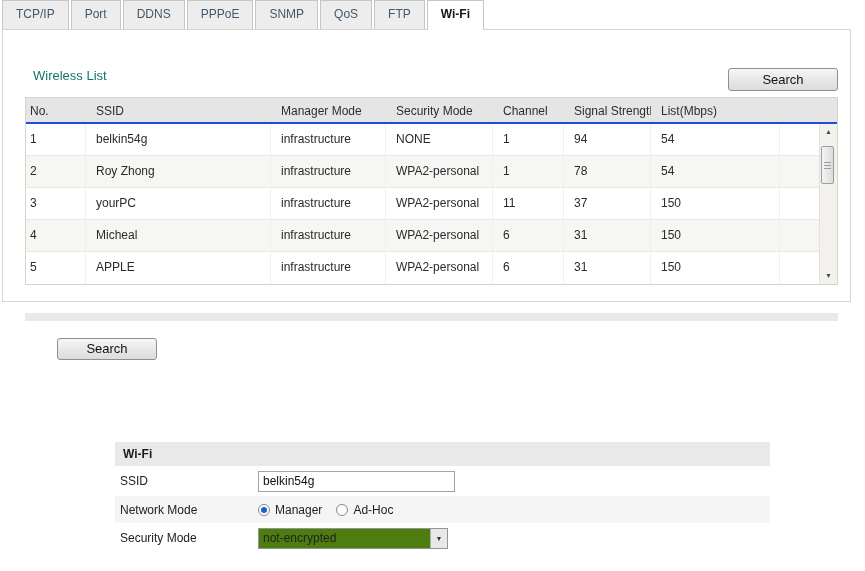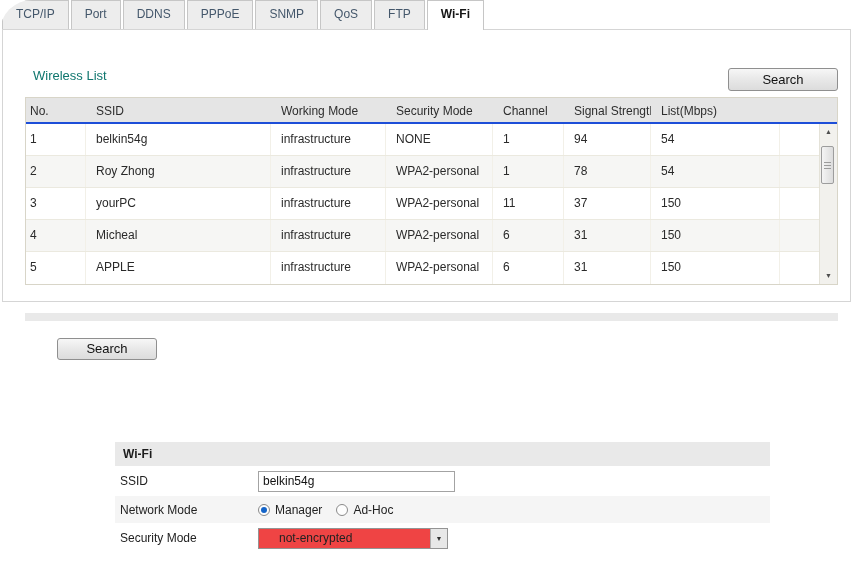--- a/index.html
+++ b/index.html
@@ -1,17 +1,17 @@
 <!DOCTYPE html>
 <html><head>
 <meta charset="utf-8">
 <style>
   html,body{margin:0;padding:0;background:#fff;}
   #app{position:relative;width:865px;height:571px;background:#fff;
-       font-family:"Liberation Sans", sans-serif;font-size:12px;color:#222;overflow:hidden;border-radius:32px;}
+       font-family:"Liberation Sans", sans-serif;font-size:12px;color:#222;overflow:hidden;}
 
   
   #tab-bar{position:absolute;left:2px;top:0;height:30px;display:flex;z-index:4;}
   .tab{box-sizing:border-box;height:29px;padding:0 13px;line-height:27px;margin-right:2px;
        background:#ededed;border:1px solid #c6c6c6;border-bottom:none;
        color:#44576b;font-size:12px;cursor:pointer;white-space:nowrap;}
   .tab.active{height:30px;background:#fff;color:#161616;font-weight:bold;position:relative;z-index:6;}
 
   
   #panel{position:absolute;left:2px;top:29px;width:849px;height:273px;box-sizing:border-box;
@@ -72,21 +72,21 @@
   #row-security{height:30px;background:#fff;}
   .form-label{width:143px;padding-left:5px;color:#222;flex:0 0 auto;box-sizing:border-box;}
   #ssid-input{box-sizing:border-box;width:197px;height:21px;border:1px solid #a3a3a3;
               padding:0 4px;font-family:"Liberation Sans",sans-serif;font-size:12px;color:#111;background:#fff;}
   .radio-option{display:flex;align-items:center;margin-right:14px;cursor:pointer;}
   .radio-circle{width:12px;height:12px;border-radius:50%;border:1px solid #8a8a8a;background:#fdfdfd;
                 margin-right:5px;position:relative;box-sizing:border-box;flex:0 0 auto;}
   .radio-option.checked .radio-circle::after{content:"";position:absolute;left:2px;top:2px;width:6px;height:6px;
                 border-radius:50%;background:#1464c8;}
   #security-select{position:relative;box-sizing:border-box;width:190px;height:21px;border:1px solid #949494;
-                   background:#ef4444;line-height:19px;padding-left:20px;cursor:pointer;}
+                   background:#4d7c0f;line-height:19px;padding-left:4px;cursor:pointer;}
   #security-select .arrow-box{position:absolute;right:0;top:0;bottom:0;width:16px;background:#e8e8e8;
                    border-left:1px solid #b0b0b0;text-align:center;line-height:19px;font-size:7px;color:#333;}
 </style>
 </head>
 <body>
 
 <div id="app">
 
   <div id="tab-bar">
       <div class="tab">TCP/IP</div>
@@ -102,21 +102,21 @@
   <div id="panel"></div>
 
   <div id="wireless-list-title">Wireless List</div>
 
   <div id="search-button-top" class="win-btn">Search</div>
 
   <div id="wireless-table">
     <div id="thead" class="trow">
         <div class="cell c0">No.</div>
         <div class="cell c1">SSID</div>
-        <div class="cell c2">Working Mode</div>
+        <div class="cell c2">Manager Mode</div>
         <div class="cell c3">Security Mode</div>
         <div class="cell c4">Channel</div>
         <div class="cell c5">Signal Strength</div>
         <div class="cell c6">List(Mbps)</div>
         <div class="cell filler"></div>
       </div>
     <div id="tbody">
         <div class="trow tbody-row">
           <div class="cell c0">1</div>
           <div class="cell c1">belkin54g</div>

